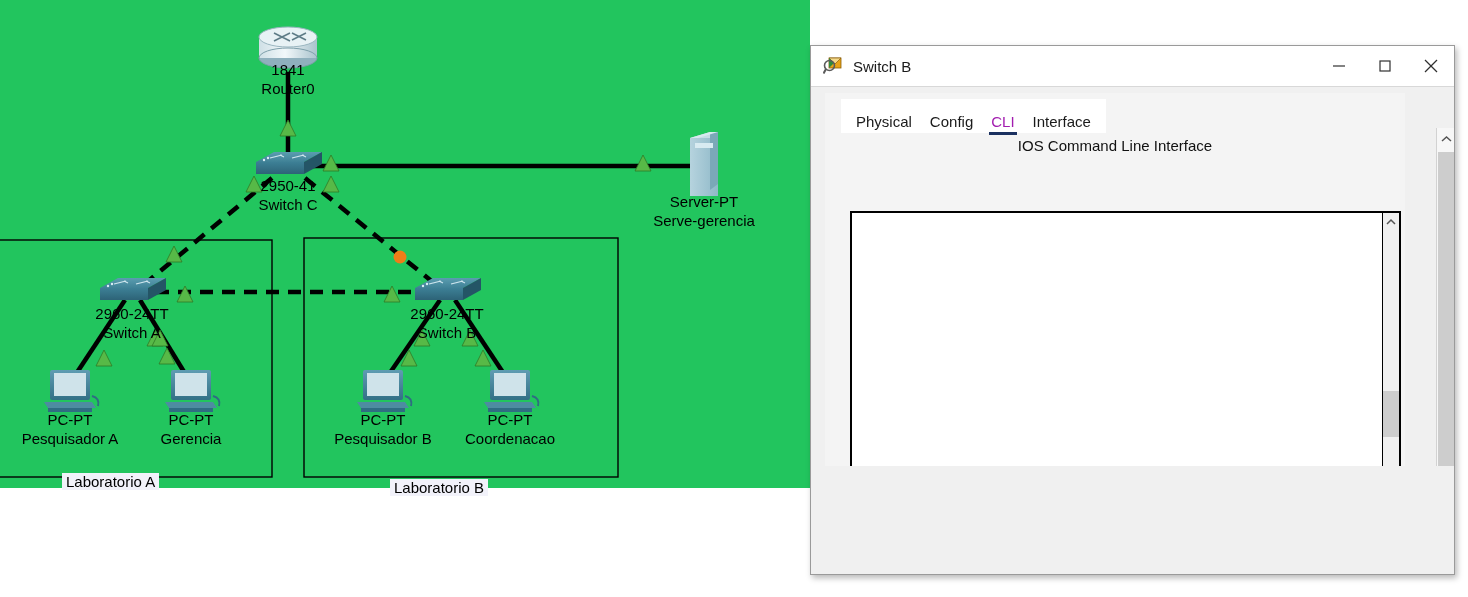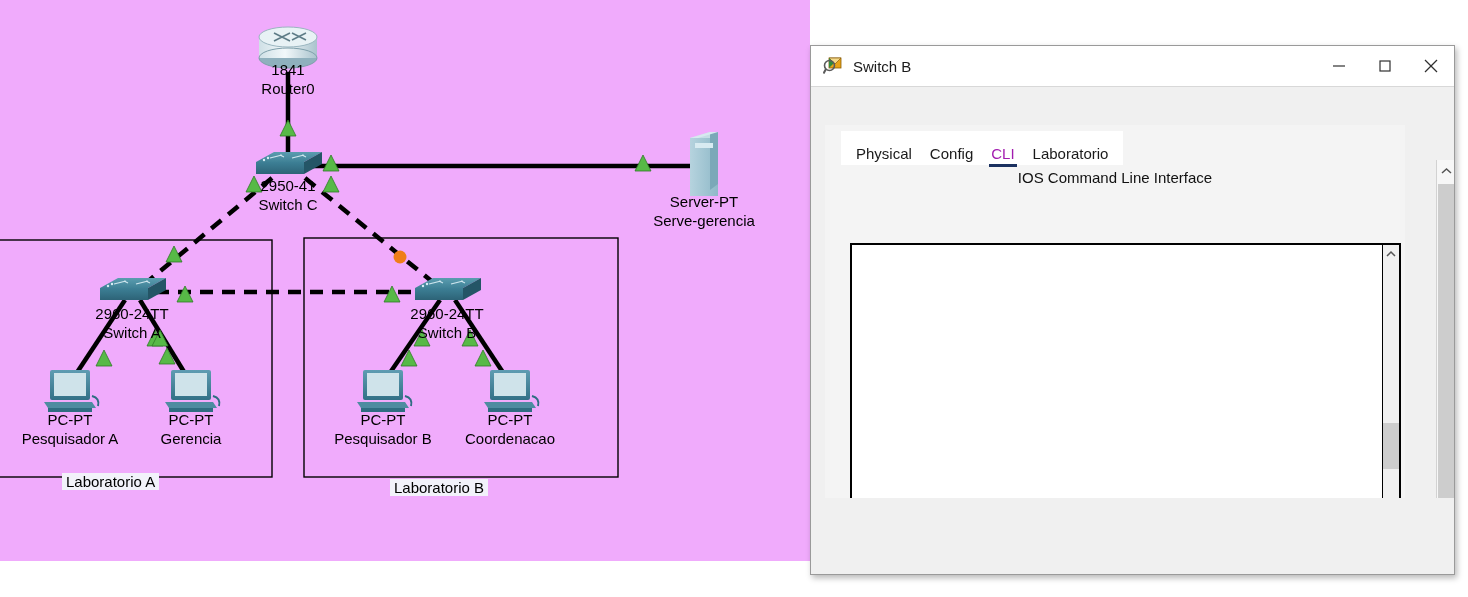--- a/index.html
+++ b/index.html
@@ -14,22 +14,22 @@
     height: 597px;
     overflow: hidden;
     background: #ffffff;
   }
 
   
   #topology {
     position: absolute;
     left: 0; top: 0;
     width: 810px;
-    height: 561px;
-    background: #f0abfc;
+    height: 488px;
+    background: #22c55e;
   }
   #topo-svg { position: absolute; left: 0; top: 0; }
 
   .node-label {
     position: absolute;
     text-align: center;
     font-family: "Liberation Sans", sans-serif;
     font-size: 15px;
     color: #000000;
     line-height: 19px;
@@ -92,21 +92,20 @@
     cursor: default;
   }
   #win-btns { position: absolute; right: 0; top: 0; display: flex; }
   .win-btn svg { display: block; }
 
   #win-body {
     position: relative;
     height: 379px;
     background: #f0f0f0;
     overflow: hidden;
-    margin-top: 32px;
   }
   #panel {
     position: absolute;
     left: 14px; top: 6px;
     width: 580px;
     height: 516px;
     background: #f4f4f4;
     box-sizing: border-box;
   }
 
@@ -465,21 +464,21 @@
       </div>
     </div>
 
     <div id="win-body">
       <div id="panel">
 
         <div id="tabs">
           <div class="tab">Physical</div>
           <div class="tab">Config</div>
           <div class="tab active">CLI</div>
-          <div class="tab">Laboratorio</div>
+          <div class="tab">Interface</div>
         </div>
 
         <div id="cli-heading">IOS Command Line Interface</div>
 
         <div id="cli-box">
 
           <div id="cli-scroll">
             <div class="sb-arrow" id="cli-sb-up">
               <svg width="10" height="8" viewBox="0 0 10 8">
                 <polyline points="1,6 5,2 9,6" fill="none" stroke="#555" stroke-width="1.5"></polyline>

